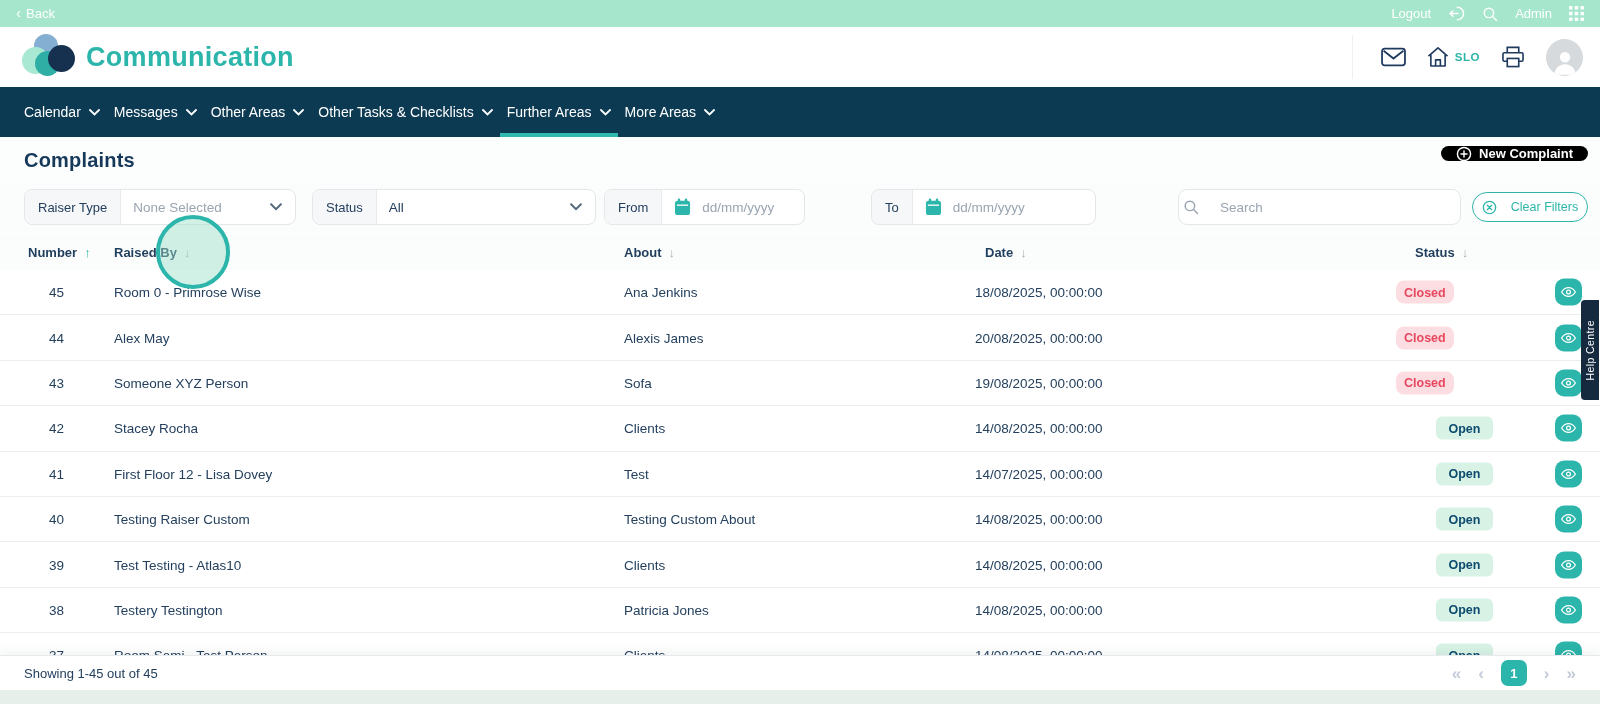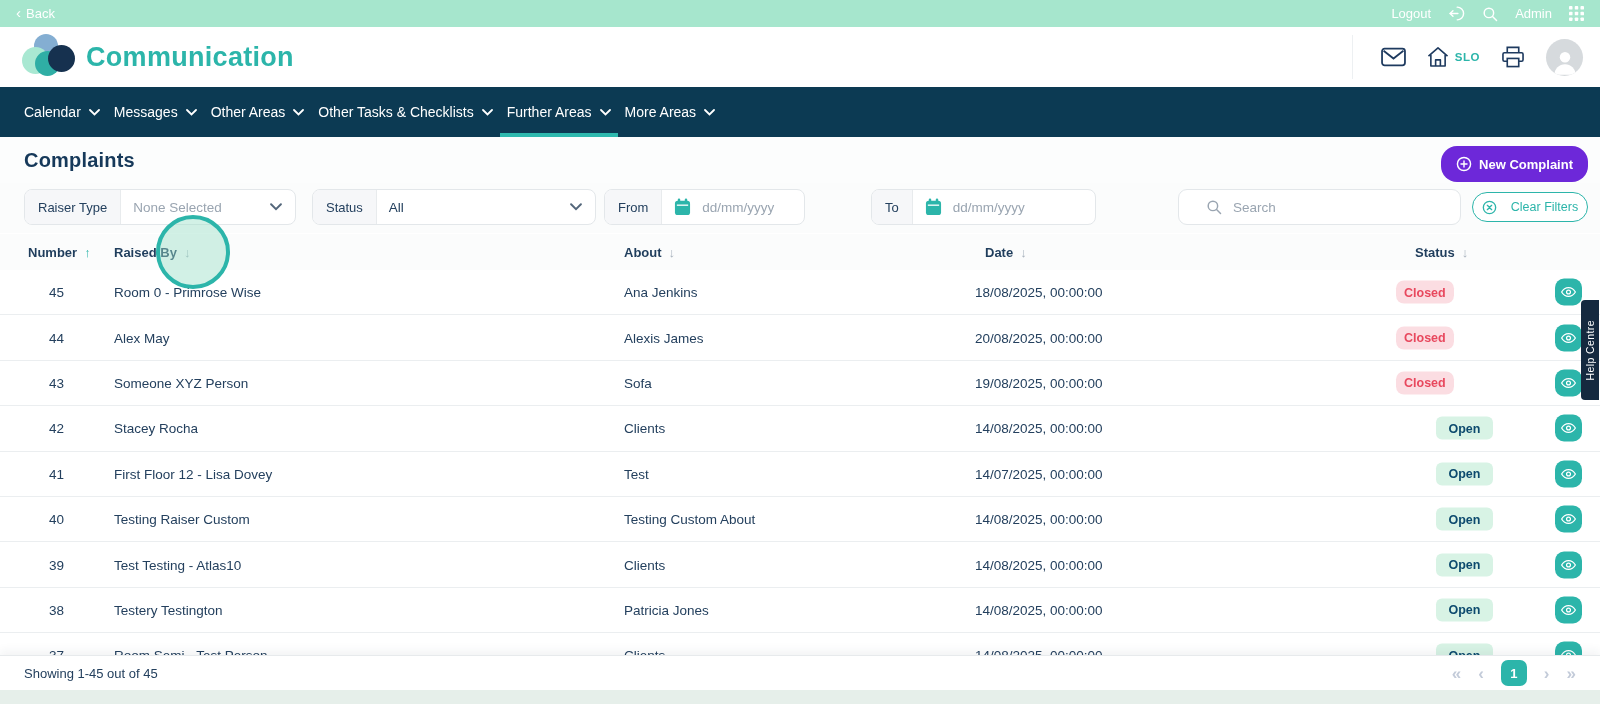--- a/index.html
+++ b/index.html
@@ -33,36 +33,36 @@
   
   .navbar{position:absolute;top:87px;left:0;right:0;height:50px;background:#0C3A53;
           display:flex;align-items:stretch;padding-left:24px;gap:14px;}
   .nav-item{position:relative;display:flex;align-items:center;gap:8px;color:#fff;font-size:14px;cursor:pointer;}
   .nav-item.active::after{content:"";position:absolute;left:-7px;right:-7px;bottom:0;height:4px;background:#2EB9AE;}
 
   
   .titlebar{position:absolute;top:137px;left:0;right:0;height:46px;background:#FCFDFD;}
   .page-title{position:absolute;left:24px;top:50%;transform:translateY(-50%);
               font-size:20px;font-weight:bold;color:#16395A;letter-spacing:.2px;}
-  .btn-new{position:absolute;right:12px;top:9px;height:36px;display:flex;align-items:center;gap:7px;
-           background:#6d28d9;color:#fff;border:none;border-radius:16px;padding:0 15px;
+  .btn-new{position:absolute;right:12px;top:9px;height:15px;display:flex;align-items:center;gap:7px;
+           background:#000000;color:#fff;border:none;border-radius:16px;padding:0 15px;
            font-size:13px;font-weight:bold;font-family:inherit;cursor:pointer;}
 
   
   .filterbar{position:absolute;top:183px;left:0;right:0;height:50px;background:#FBFCFC;}
   .fgroup{position:absolute;top:6px;height:36px;background:#fff;border:1px solid #E3E7EA;border-radius:8px;
           display:flex;align-items:center;overflow:hidden;box-sizing:border-box;}
   .flabel{height:100%;display:flex;align-items:center;padding:0 13px;background:#F6F7F9;
           border-right:1px solid #E8EBED;color:#24405E;font-size:13px;white-space:nowrap;}
   .fvalue{flex:1;padding:0 12px;font-size:13.5px;color:#24405E;display:flex;align-items:center;gap:9px;cursor:pointer;min-width:0;}
   .ph{color:#9AA5B1;}
   .fchev{margin-right:13px;color:#54677B;display:flex;}
   #f-raiser{left:24px;width:272px;} #f-status{left:312px;width:284px;}
   #f-from{left:604px;width:201px;}  #f-to{left:871px;width:225px;}
-  #f-search{left:1178px;width:283px;padding:0 27px;gap:9px;border-radius:9px;}
+  #f-search{left:1178px;width:283px;padding:0 4px;gap:19px;border-radius:9px;}
   .fsearch-input,.fdate-input{border:none;outline:none;flex:1;min-width:0;font-size:13.5px;color:#24405E;
           font-family:inherit;background:transparent;}
   .fsearch-input::placeholder,.fdate-input::placeholder{color:#9AA5B1;}
   .btn-clear{position:absolute;left:1472px;top:9px;width:116px;height:30px;background:#fff;
              border:1px solid #2CB5AA;border-radius:15px;color:#2CB5AA;font-size:12.5px;font-family:inherit;
              display:flex;align-items:center;justify-content:center;gap:14px;cursor:pointer;box-sizing:border-box;}
 
   
   .tablehead{position:absolute;top:234px;left:0;right:0;height:36px;background:#FBFCFC;border-bottom:1px solid #EBEEF0;}
   .th{position:absolute;top:0;height:36px;display:flex;align-items:center;gap:7px;

